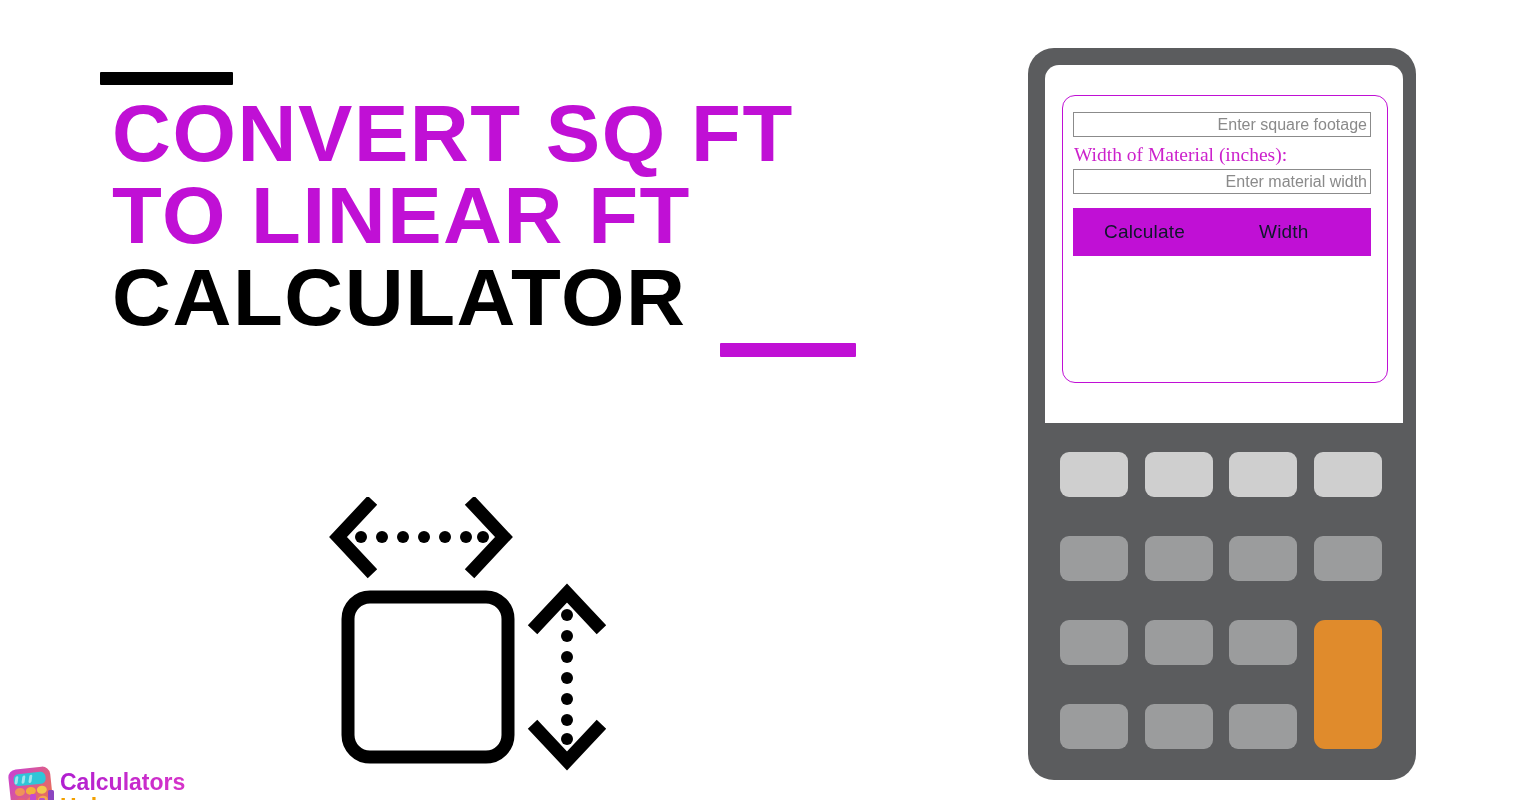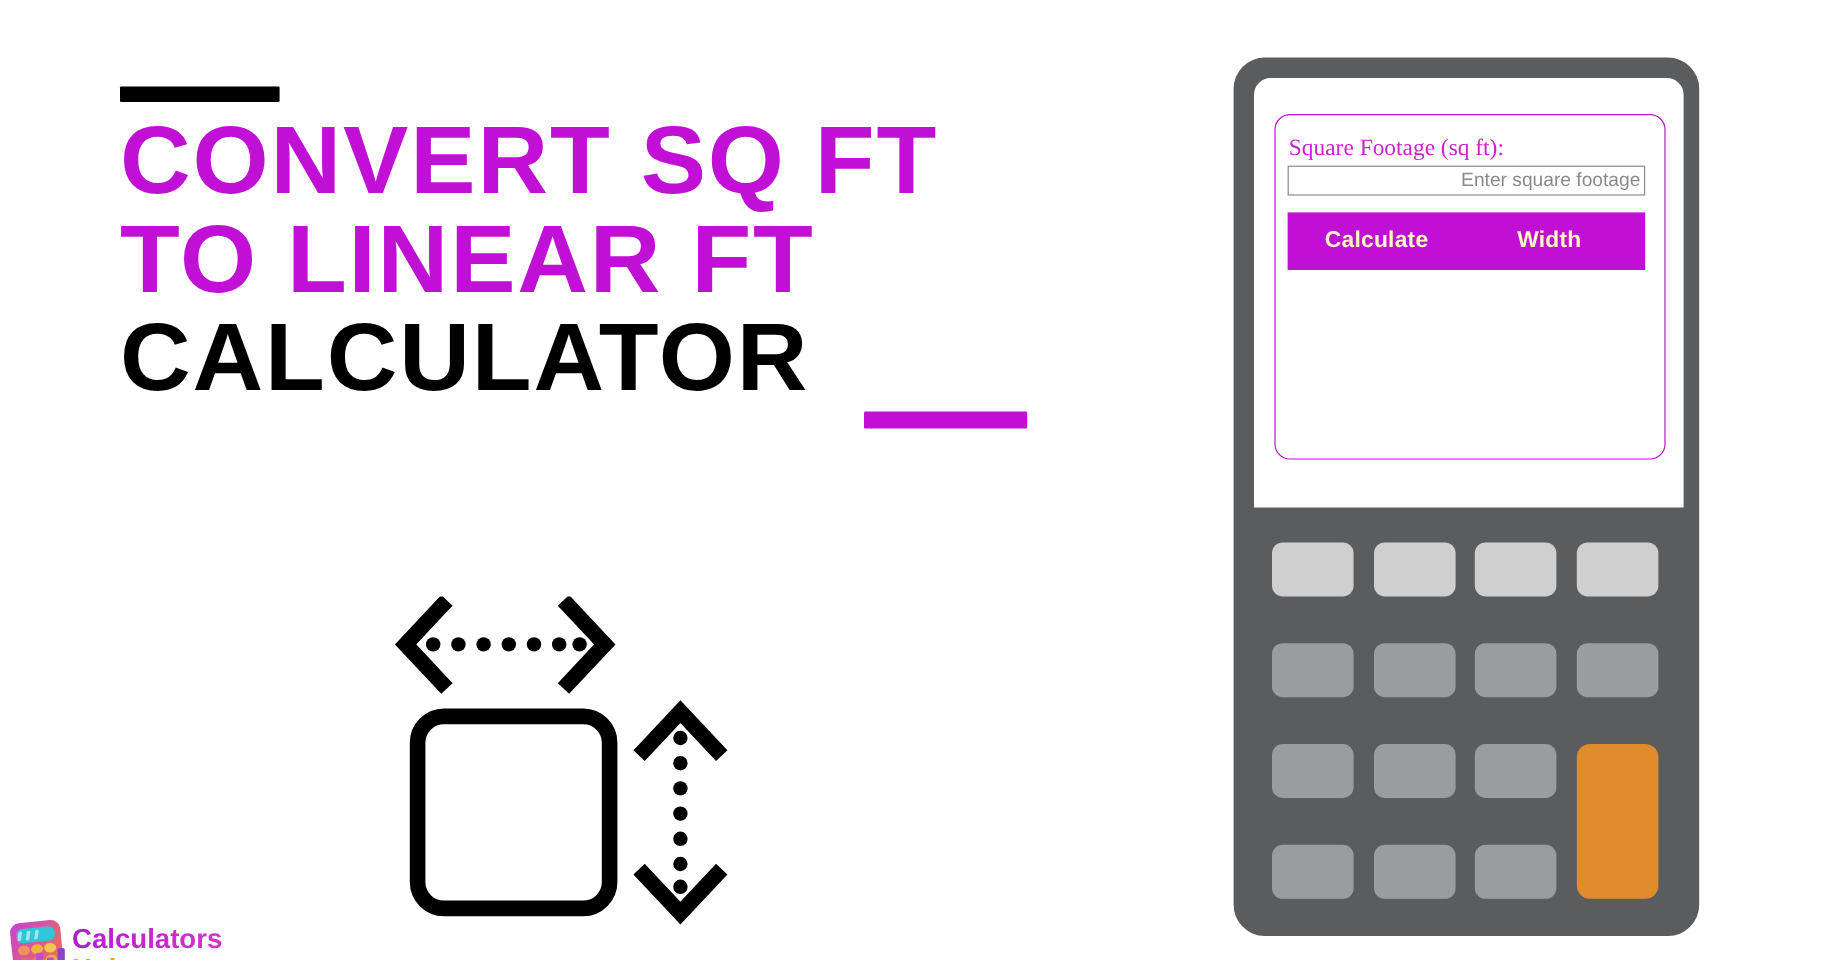--- a/index.html
+++ b/index.html
@@ -40,20 +40,21 @@
     border-radius: 1px;
   }
   .accent-dash.magenta {
     background: #C010D5;
     height: 14px;
     width: 136px;
   }
 
   #title-line-wrap {
     margin-top: 8px;
+    margin-left: 12px;
   }
 
   .title-line {
     font-family: "Liberation Sans", sans-serif;
     font-weight: bold;
     font-size: 80px;
     line-height: 82px;
     letter-spacing: 1.5px;
     text-transform: uppercase;
     color: #C010D5;
@@ -170,24 +171,24 @@
     margin-top: 14px;
     width: 298px;
     height: 48px;
     background: #C010D5;
     display: flex;
     align-items: center;
   }
   .calc-btn {
     border: none;
     background: transparent;
-    color: #fef9c3;
+    color: #0f172a;
     font-family: "Liberation Sans", sans-serif;
     font-size: 19px;
-    font-weight: bold;
+    font-weight: normal;
     cursor: pointer;
     padding: 0;
     letter-spacing: 0.2px;
   }
   #btn-calculate { margin-left: 31px; }
   #btn-reset { margin-left: 74px; }
 
   
   #keypad {
     position: absolute;
@@ -328,24 +329,27 @@
   </div>
 </div>
 
 <div id="calculator-device"></div>
 
 <div id="calculator-screen"></div>
 
 <div id="calc-form-card">
 
   <div class="field-group">
-    <label class="field-label">Square Footage (sq ft):</label>
     <input class="field-input" type="text" placeholder="Enter square footage" style="">
   </div>
 
+  <div class="field-group">
+    <label class="field-label">Width of Material (inches):</label>
+    <input class="field-input" type="text" placeholder="Enter material width" style="">
+  </div>
 
   <div id="calc-button-bar">
     <button class="calc-btn" id="btn-calculate">Calculate</button>
     <button class="calc-btn" id="btn-reset">Width</button>
   </div>
 </div>
 
 <div id="keypad">
   <button class="key light"></button>
   <button class="key light"></button>

